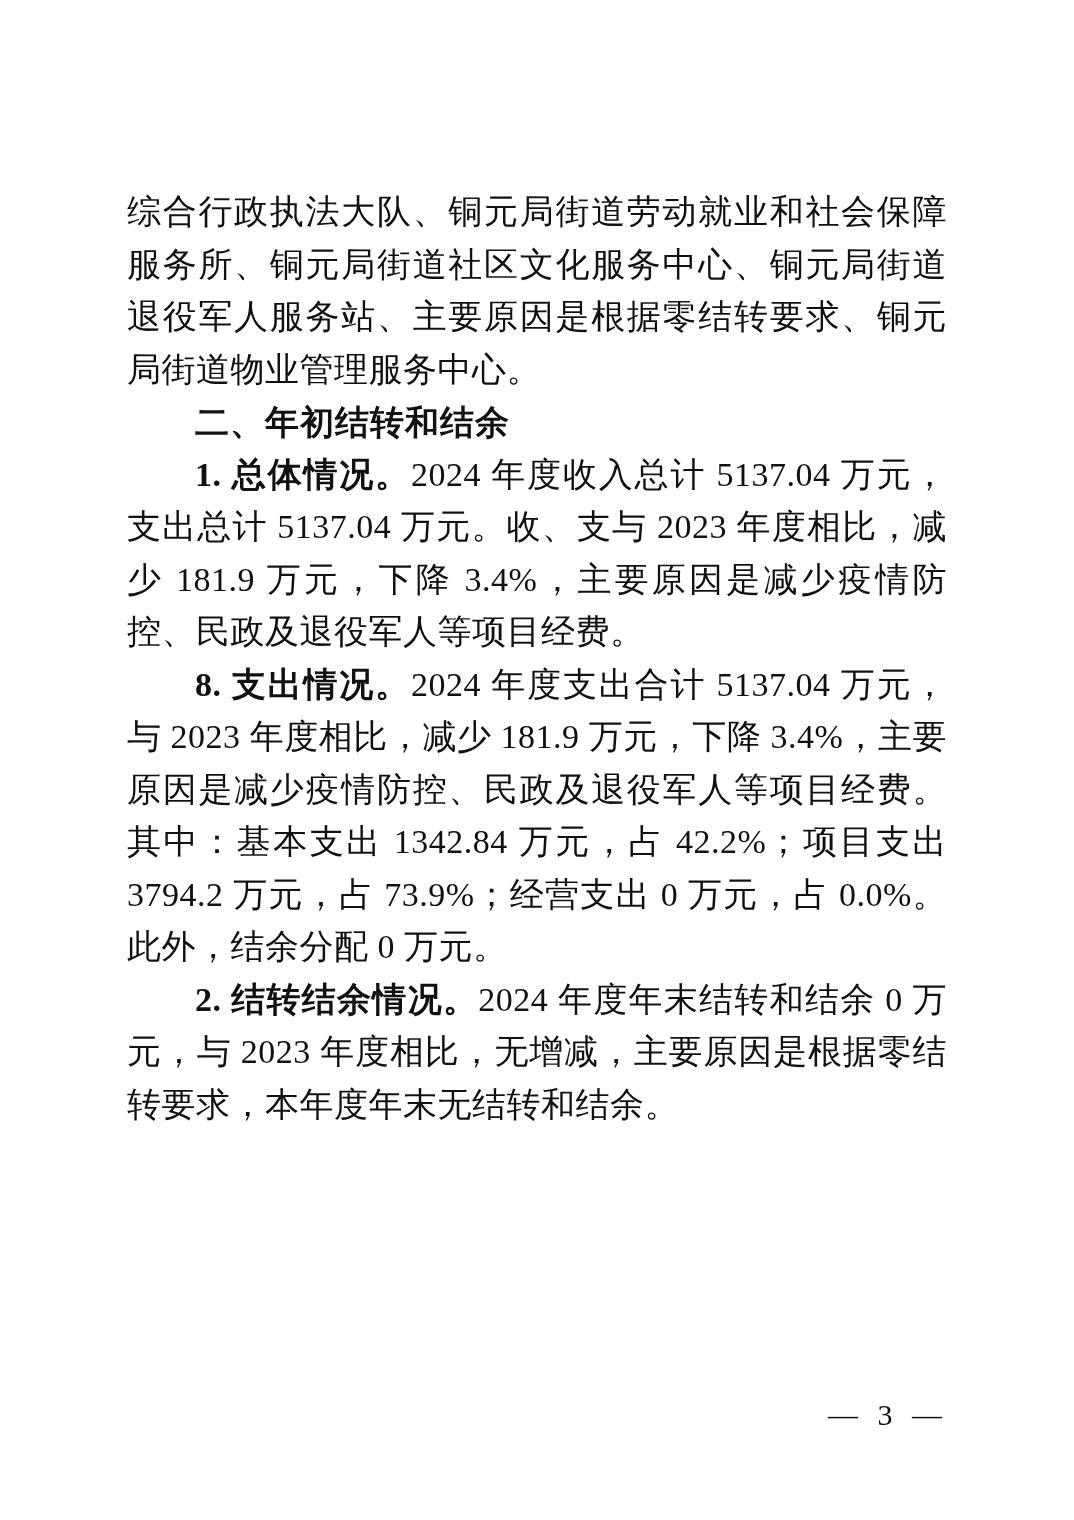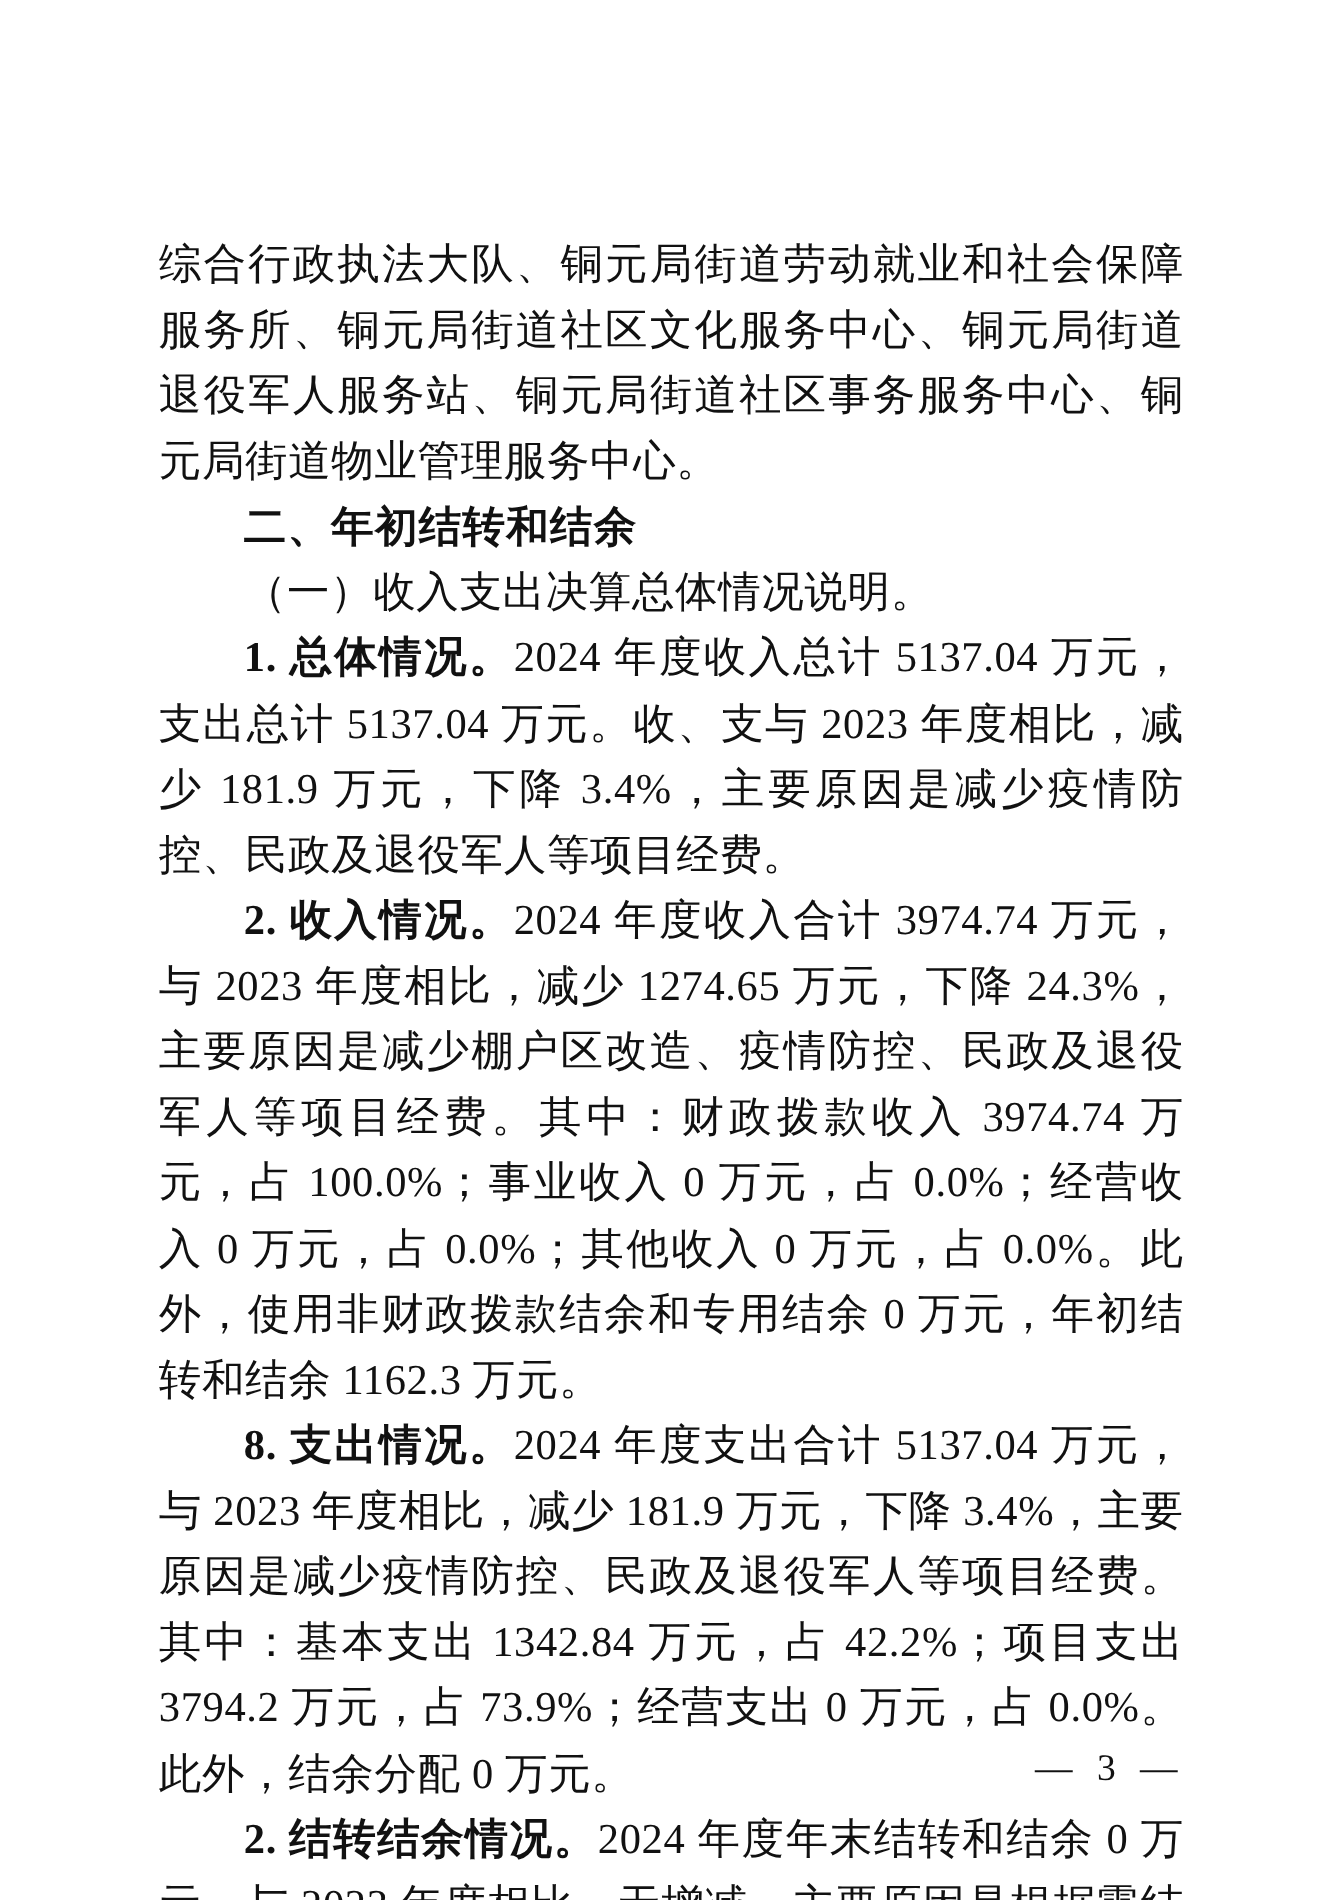--- a/index.html
+++ b/index.html
@@ -56,29 +56,27 @@
     letter-spacing: 6px;
     color: #111111;
   }
 </style>
 </head>
 <body>
 
 <div class="page">
   <div class="content">
 
-    <p>综合行政执法大队、铜元局街道劳动就业和社会保障服务所、铜元局街道社区文化服务中心、铜元局街道退役军人服务站、铜元局街道社区事务服务中心、铜元局街道物业管理服务中心。</p>
+    <p>综合行政执法大队、铜元局街道劳动就业和社会保障服务所、铜元局街道社区文化服务中心、铜元局街道退役军人服务站、主要原因是根据零结转要求、铜元局街道物业管理服务中心。</p>
 
     <p class="section-heading">二、年初结转和结余</p>
 
-    <p class="subsection-heading">（一）收入支出决算总体情况说明。</p>
 
     <p class="para-indent"><span class="item-label">1. 总体情况。</span><span>2024 年度收入总计 5137.04 万元，支出总计 5137.04 万元。收、支与 2023 年度相比，减少 181.9 万元，下降 3.4%，主要原因是减少疫情防控、民政及退役军人等项目经费。</span></p>
 
-    <p class="para-indent"><span class="item-label">2. 收入情况。</span><span>2024 年度收入合计 3974.74 万元，与 2023 年度相比，减少 1274.65 万元，下降 24.3%，主要原因是减少棚户区改造、疫情防控、民政及退役军人等项目经费。其中：财政拨款收入 3974.74 万元，占 100.0%；事业收入 0 万元，占 0.0%；经营收入 0 万元，占 0.0%；其他收入 0 万元，占 0.0%。此外，使用非财政拨款结余和专用结余 0 万元，年初结转和结余 1162.3 万元。</span></p>
 
     <p class="para-indent"><span class="item-label">8. 支出情况。</span><span>2024 年度支出合计 5137.04 万元，与 2023 年度相比，减少 181.9 万元，下降 3.4%，主要原因是减少疫情防控、民政及退役军人等项目经费。其中：基本支出 1342.84 万元，占 42.2%；项目支出 3794.2 万元，占 73.9%；经营支出 0 万元，占 0.0%。此外，结余分配 0 万元。</span></p>
 
     <p class="para-indent"><span class="item-label">2. 结转结余情况。</span><span>2024 年度年末结转和结余 0 万元，与 2023 年度相比，无增减，主要原因是根据零结转要求，本年度年末无结转和结余。</span></p>
 
   </div>
 
   <div class="page-number">— 3 —</div>
 </div>
 

